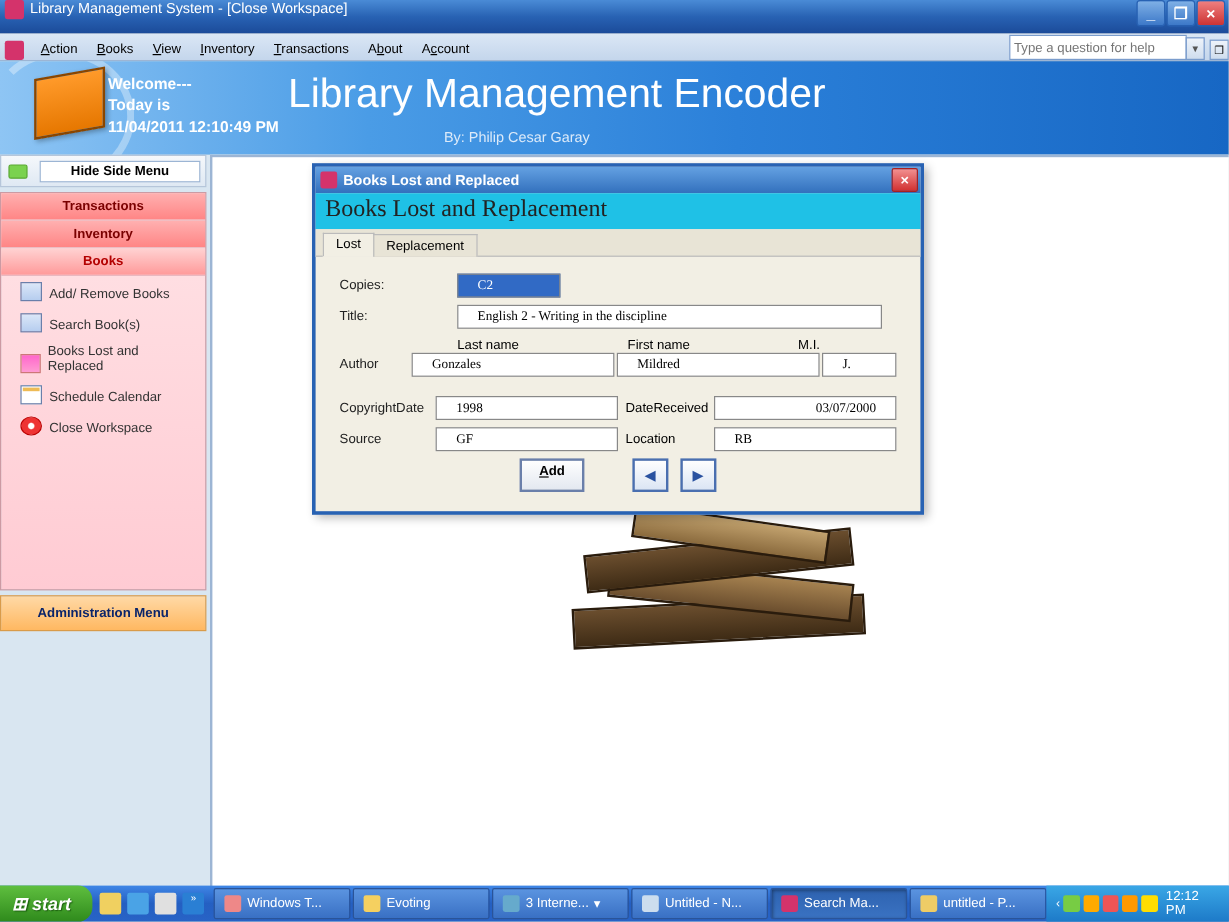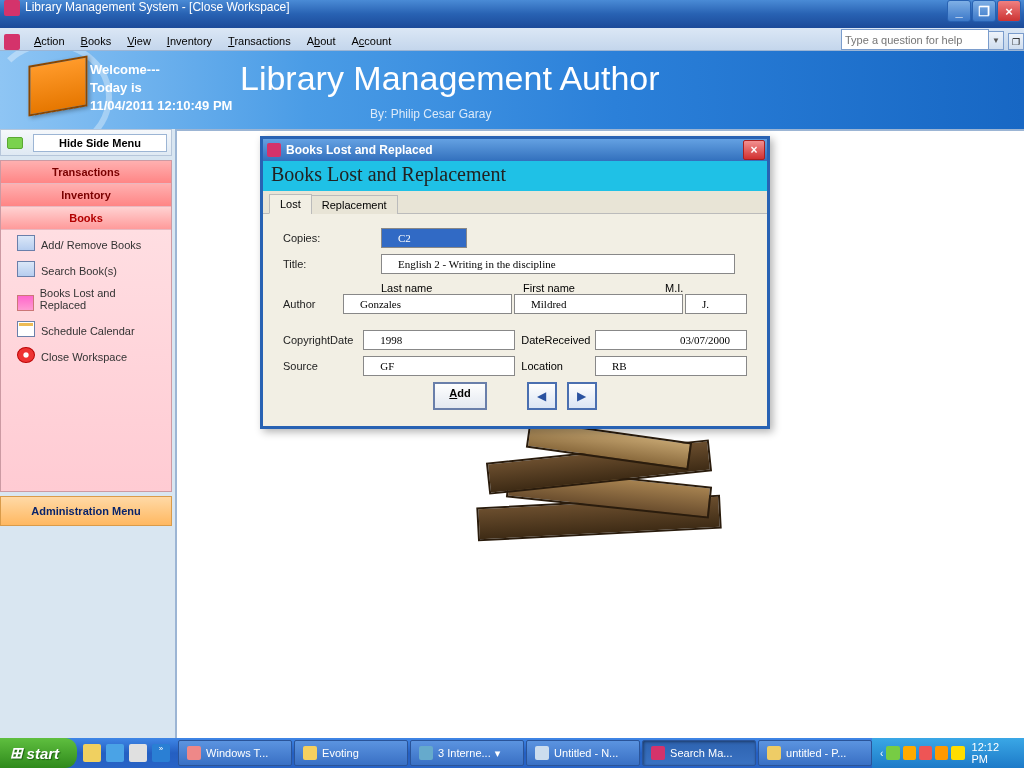--- a/index.html
+++ b/index.html
@@ -102,21 +102,21 @@
 </div>
 
 <div class="header">
   <div class="swirl"></div>
   <div class="book"></div>
   <div class="welcome">
     <div>Welcome---</div>
     <div>Today is</div>
     <div class="dt">11/04/2011 12:10:49 PM</div>
   </div>
-  <div class="apptitle">Library Management Author</div>
+  <div class="apptitle">Library Management Encoder</div>
   <div class="byline">By: Philip Cesar Garay</div>
 </div>
 
 <div class="body">
   <div class="sidebarwrap">
     <div class="hidebar">
       <div class="led"></div>
       <div class="lbl">Hide Side Menu</div>
     </div>
     <div class="sidebar">

